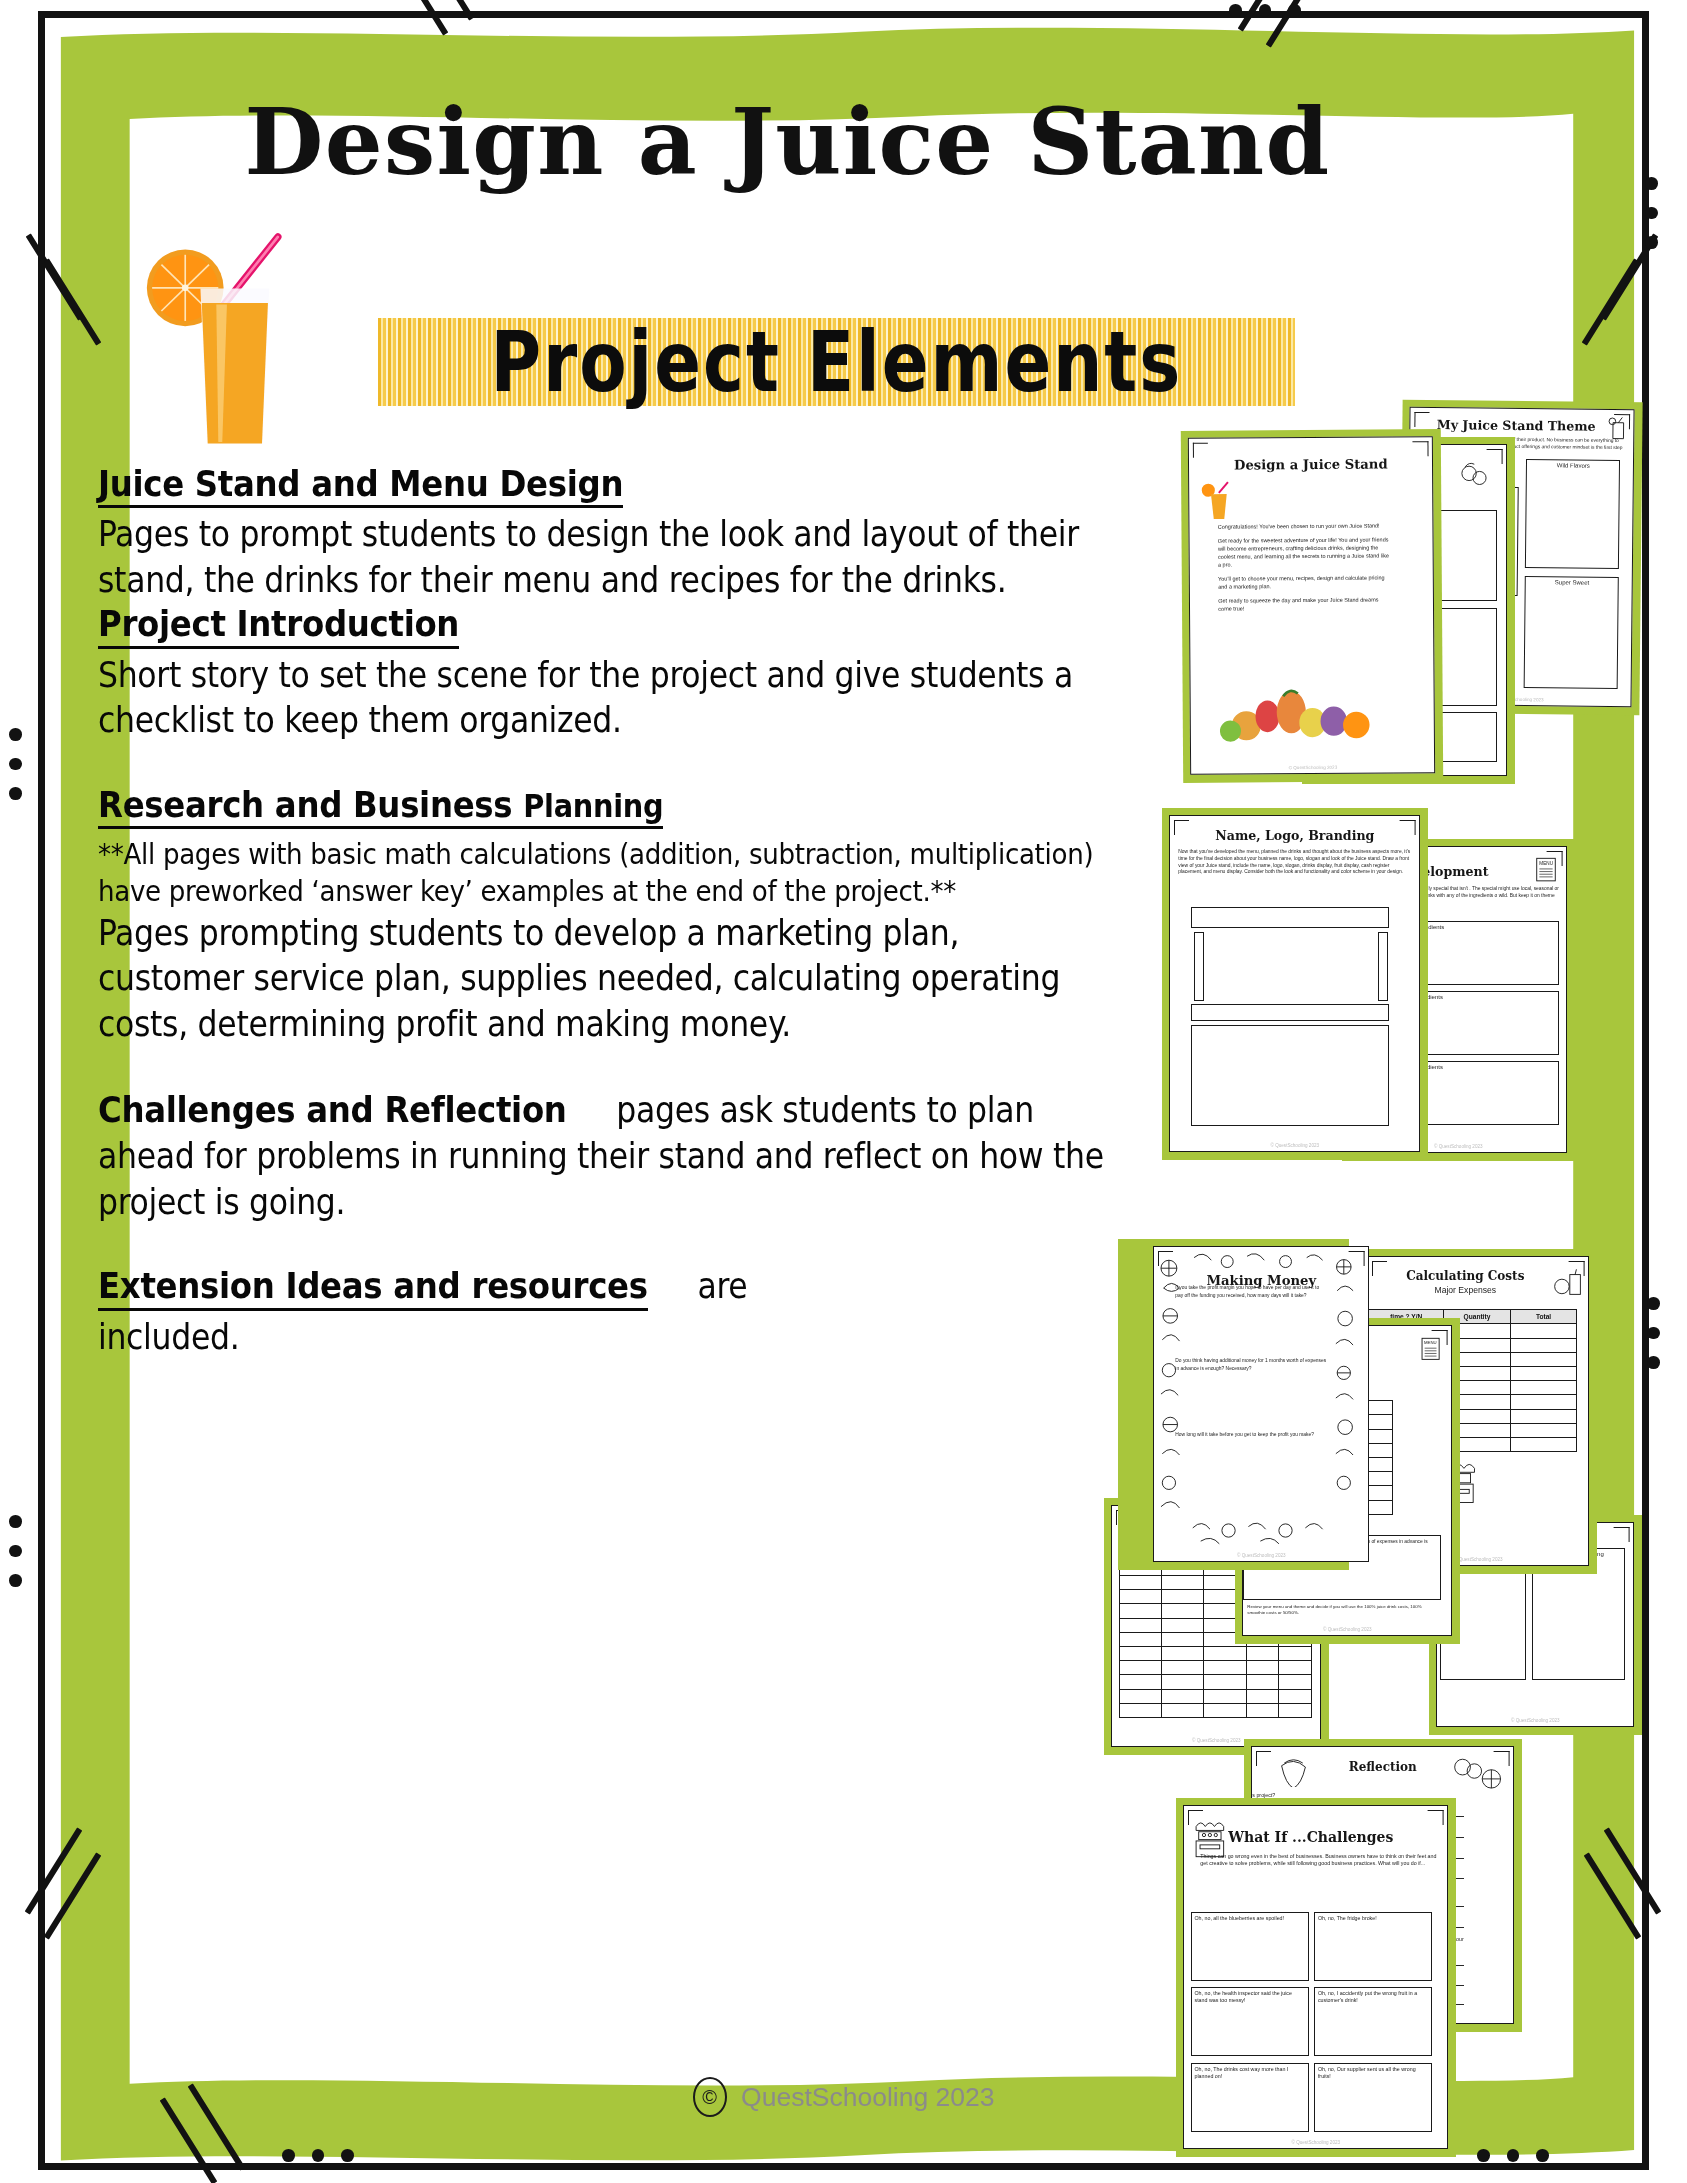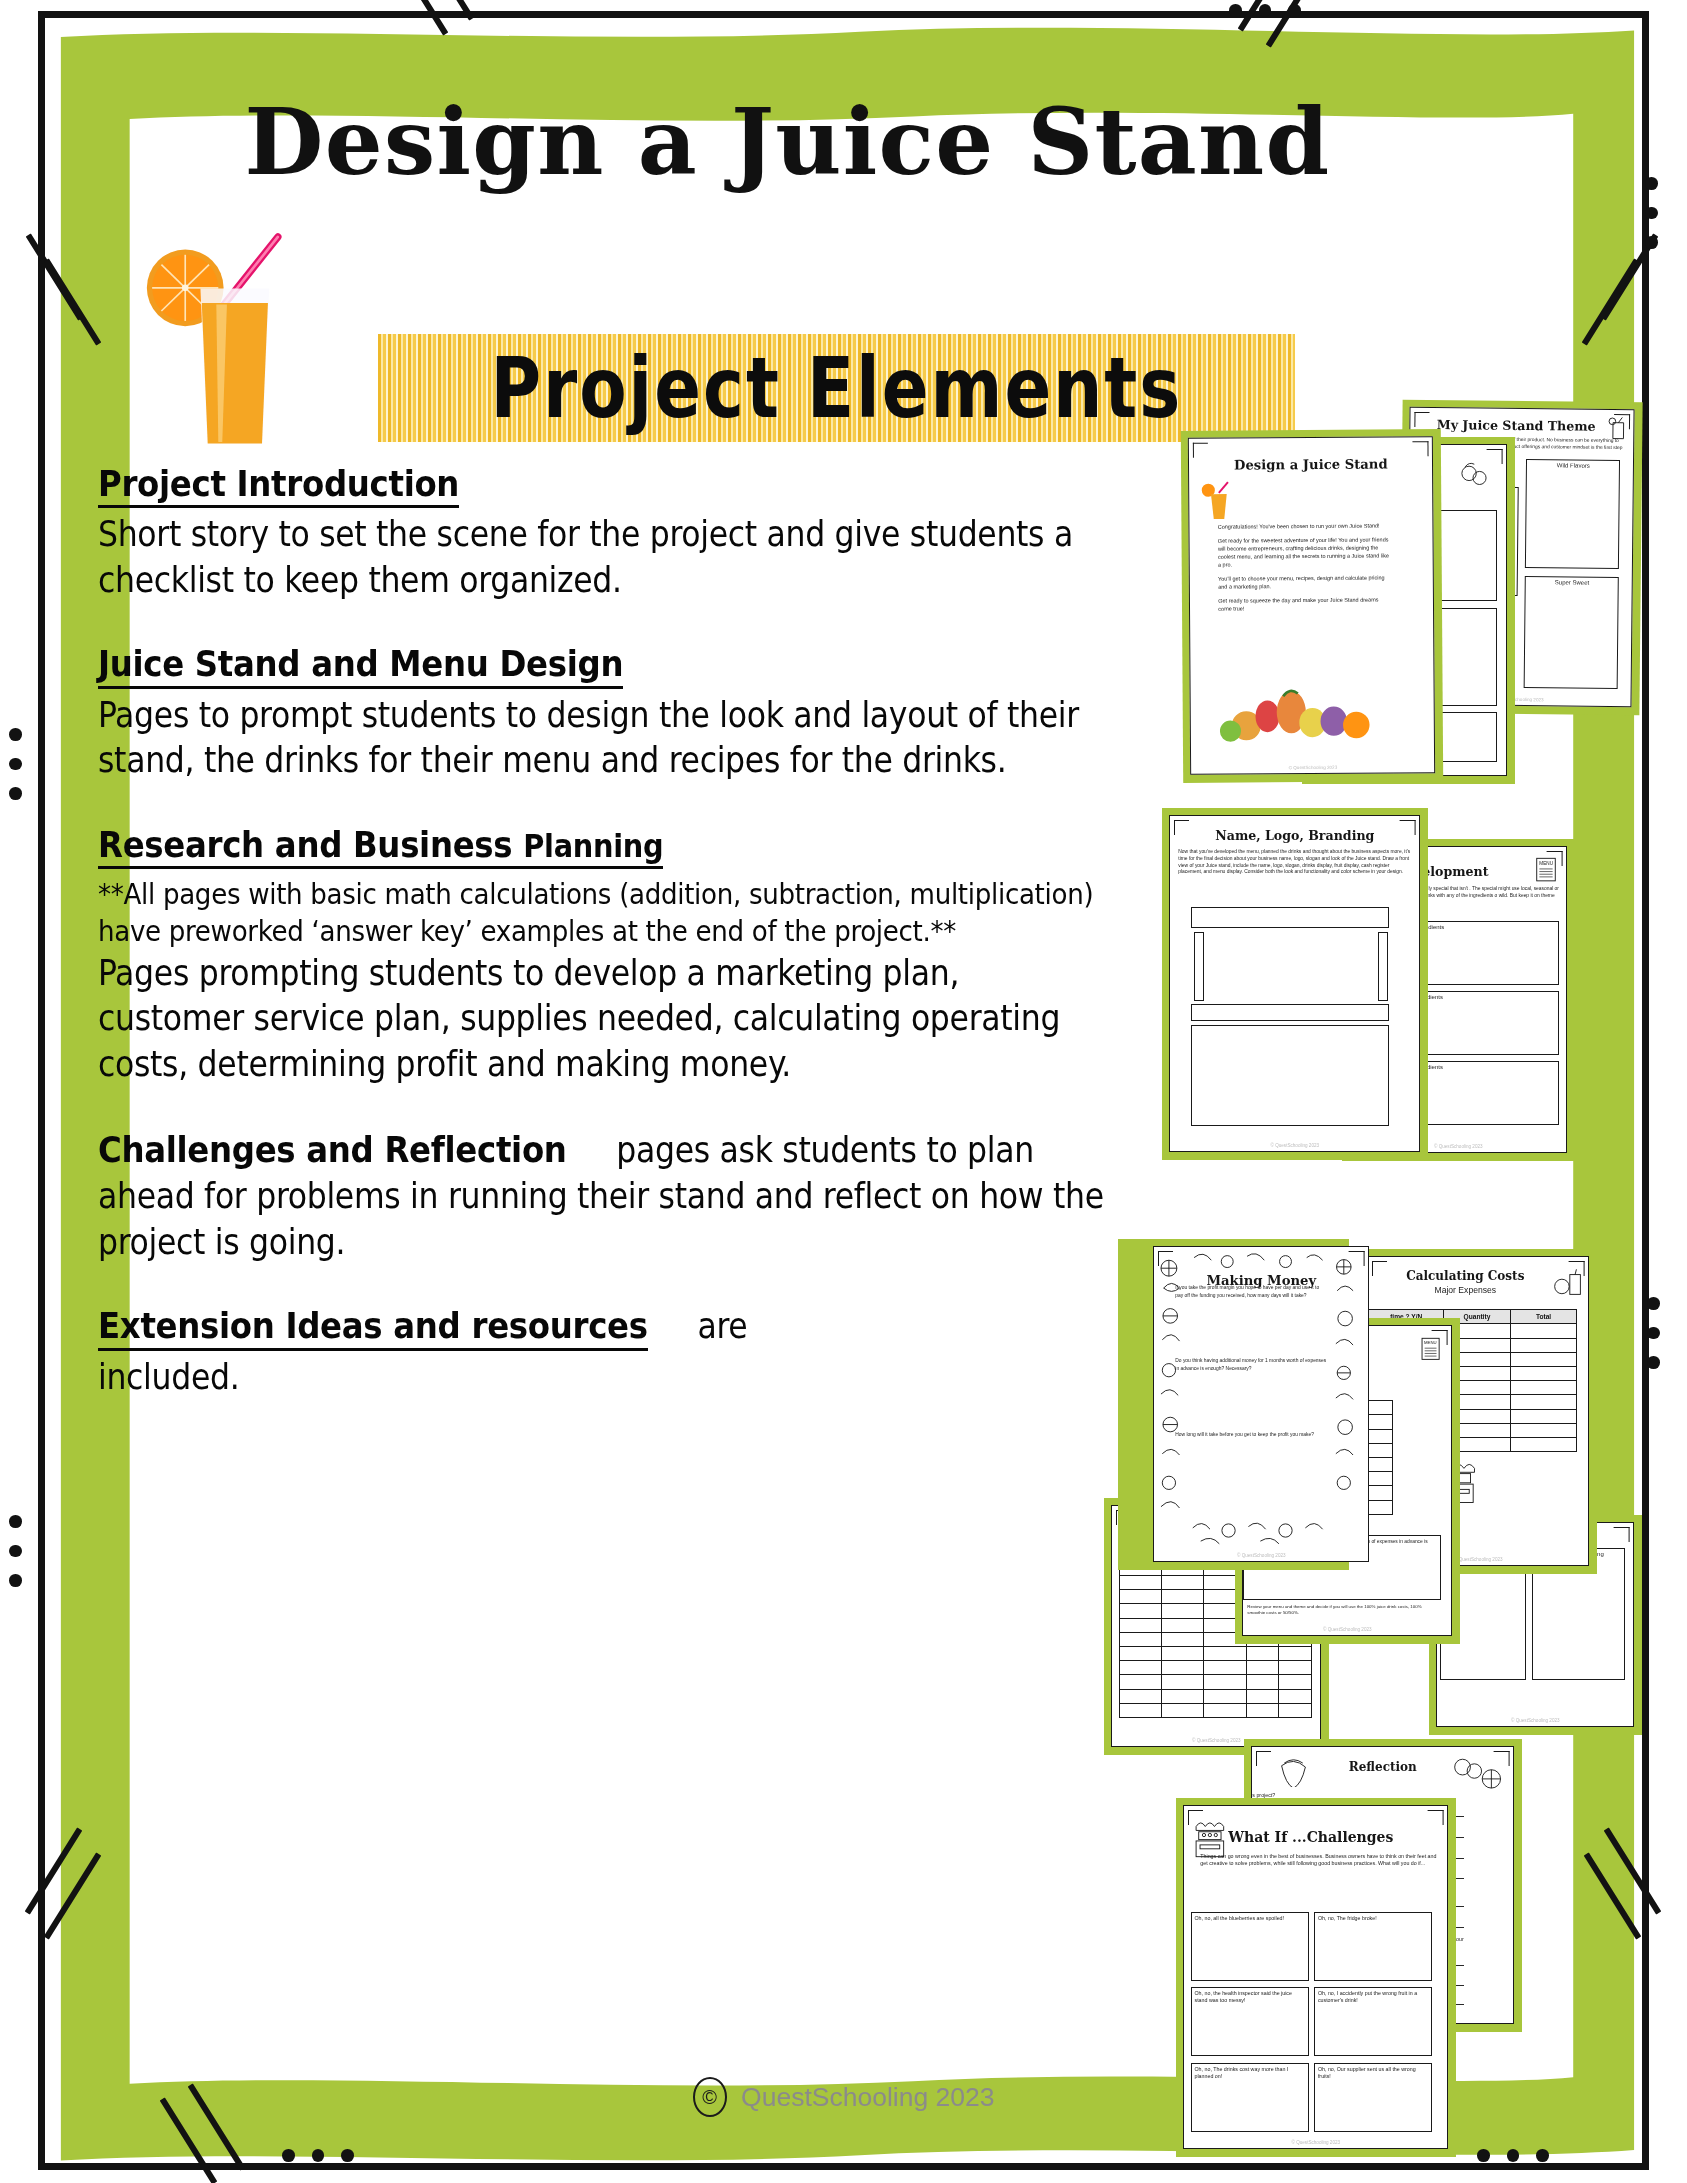--- a/index.html
+++ b/index.html
@@ -30,21 +30,21 @@
     font-family:"DejaVu Serif", serif;
     font-size:91px;font-weight:700;color:#111;letter-spacing:1.3px;
     white-space:nowrap;
   }
 
   
   .juice-art{position:absolute;left:142px;top:225px;width:146px;height:225px;}
 
   
   .banner{
-    position:absolute;left:378px;top:334px;width:917px;height:108px;
+    position:absolute;left:378px;top:318px;width:917px;height:88px;
     background:repeating-linear-gradient(90deg,
       #EFB92A 0px,#EFB92A 3.3px,
       #FBE9A6 3.3px,#FBE9A6 5.3px,
       #F6CB4B 5.3px,#F6CB4B 8px,
       #FDF4D2 8px,#FDF4D2 10px);
     display:flex;align-items:center;justify-content:center;
   }
   .banner-text{
     font-family:"DejaVu Sans", sans-serif;
     font-weight:700;font-size:69px;color:#0C0C0C;letter-spacing:2px;
@@ -222,28 +222,28 @@
       <path d="M112 120 L128 120 L121 328 L115 328 Z" fill="#FBCE74" opacity="0.8"></path>
     </g>
   </svg>
 
   <div class="banner">
     <span class="banner-text">Project Elements</span>
   </div>
 
   <div class="body-col">
 
+    <div class="sec">
+      <div class="h">Juice Stand and Menu Design</div>
+      <p class="p">Pages to prompt students to design the look and layout of their stand, the drinks for their menu and recipes for the drinks.</p>
+    </div>
+
     <div class="sec" style="margin-top:0;">
       <div class="h">Project Introduction</div>
       <p class="p">Short story to set the scene for the project and give students a checklist to keep them organized.</p>
-    </div>
-
-    <div class="sec">
-      <div class="h">Juice Stand and Menu Design</div>
-      <p class="p">Pages to prompt students to design the look and layout of their stand, the drinks for their menu and recipes for the drinks.</p>
     </div>
 
     <div class="sec">
       <div class="h"><span>Research and Business </span><span class="light">Planning</span></div>
       <p class="p small" style="margin-top:2.6px;">**All pages with basic math calculations (addition, subtraction, multiplication) have preworked ‘answer key’ examples at the end of the project.**</p>
       <p class="p">Pages prompting students to develop a marketing plan, customer service plan, supplies needed, calculating operating costs, determining profit and making money.</p>
     </div>
 
     <div class="sec">
       <p class="p"><span class="inline-h">Challenges and Reflection</span><span class="inline-reg"> pages ask students to plan ahead for problems in running their stand and reflect on how the project is going.</span></p>

